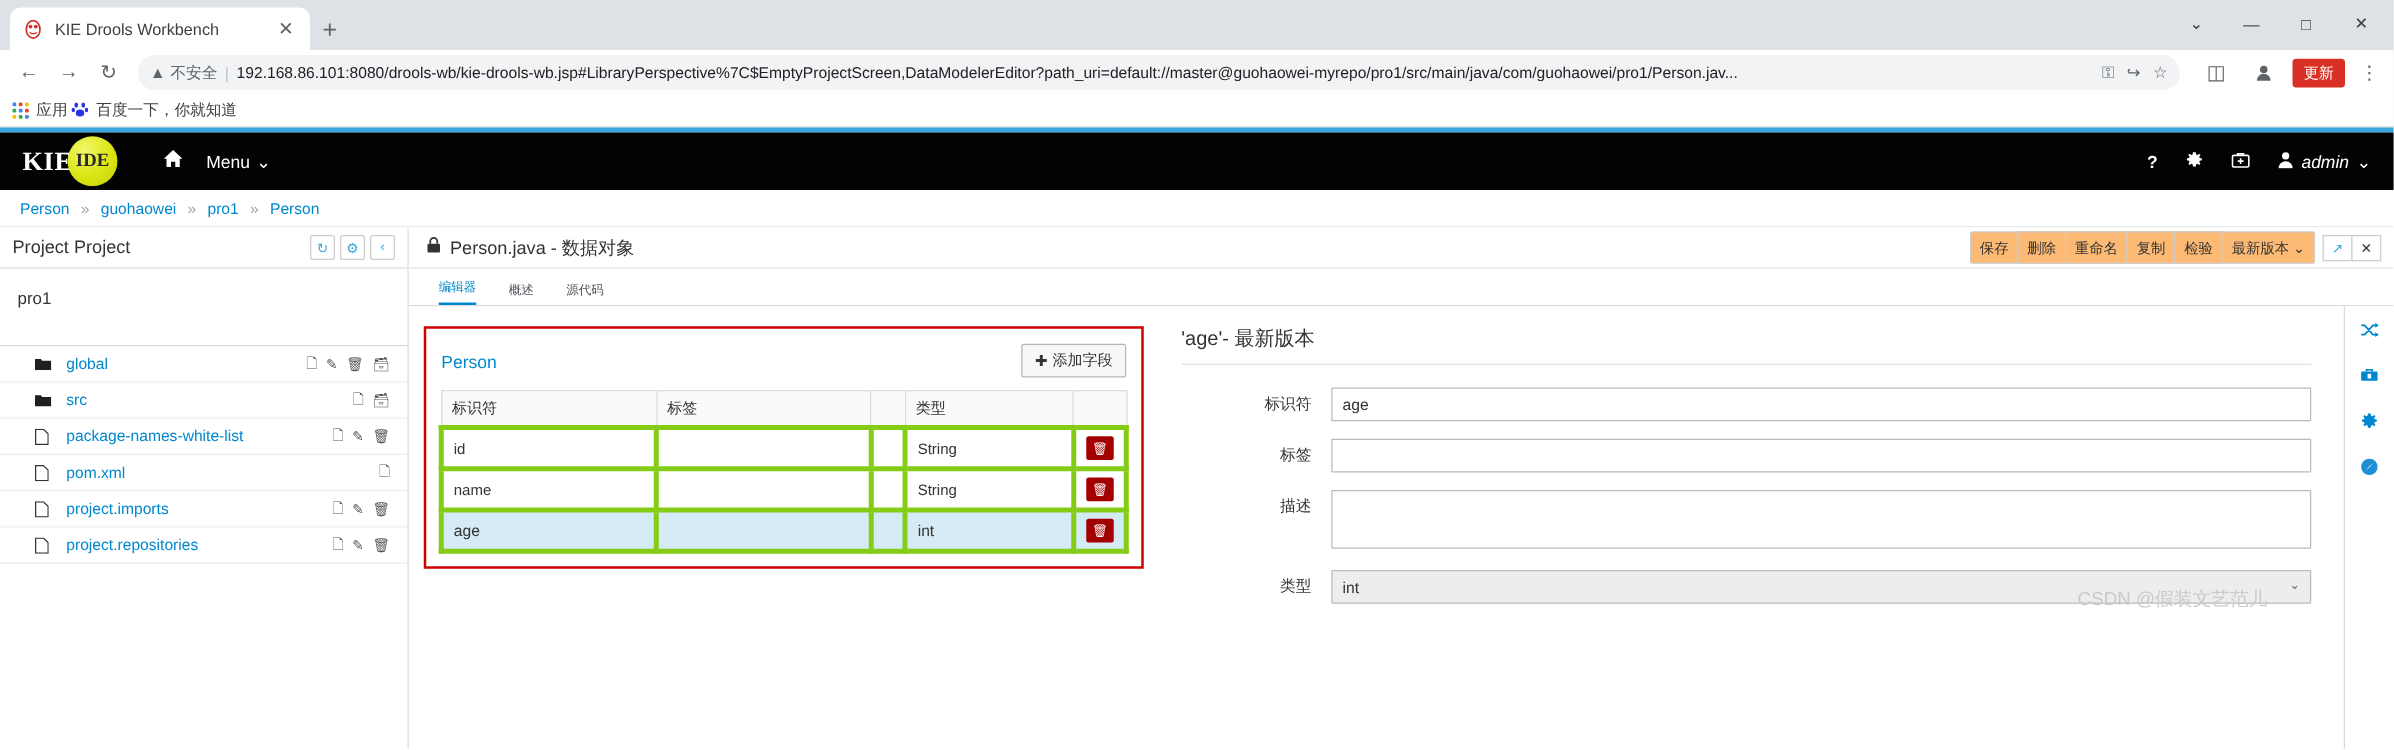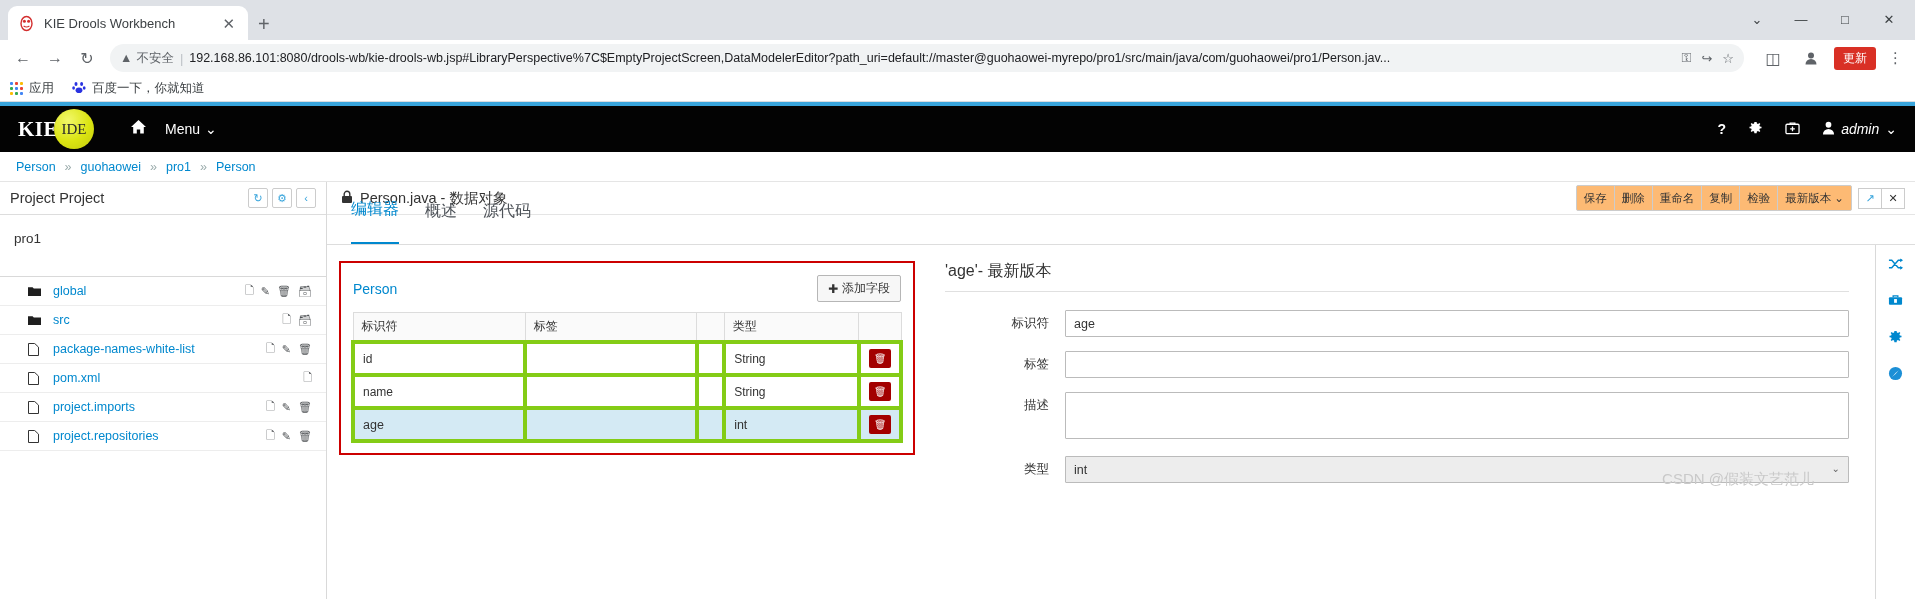--- a/index.html
+++ b/index.html
@@ -36,38 +36,38 @@
   }
   .omni-warn { display:flex; align-items:center; gap:4px; color:#5f6368; font-size:12.5px; white-space:nowrap; }
   .omni-sep { color:#bdc1c6; }
   .omni-url { flex:1; white-space:nowrap; overflow:hidden; text-overflow:ellipsis;
       font-size:12.5px; color:#202124; }
   .omni-icons { display:flex; align-items:center; gap:10px; color:#5f6368; font-size:13px; }
   .nav-right { display:flex; align-items:center; gap:8px; padding-left:6px; }
   .update-btn { background:#d93025; color:#fff; font-size:12px; border-radius:3px; padding:3px 9px; }
   .kebab { color:#5f6368; font-size:15px; letter-spacing:0; padding:0 4px; }
 
-  .bookmarks { height:26px; background:#fff; display:flex; align-items:center; padding:0 10px; gap:18px;
+  .bookmarks { height:26px; background:#fff; display:flex; align-items:center; padding:0 10px; gap:3px;
       border-bottom:1px solid #dadce0; font-size:12.5px; color:#3c4043; }
   .bm { display:flex; align-items:center; gap:6px; white-space:nowrap; }
   .apps-grid { display:grid; grid-template-columns:repeat(3,3px); grid-gap:2px; }
   .apps-grid i { width:3px; height:3px; display:block; border-radius:1px; }
 
   
   .kie-top-accent { height:4px; background:#39a5dc; }
   .kie-header {
     height:46px; background:#030303; display:flex; align-items:center; padding:0 18px; color:#fff;
   }
   .kie-logo { display:flex; align-items:center; gap:0; margin-right:28px; }
   .kie-logo .kie-word { font-size:21px; font-weight:bold; letter-spacing:0.5px; color:#fff;
       font-family:"Liberation Serif", serif; }
   .kie-ide-circle {
     width:40px; height:40px; border-radius:50%; background:#dbe412;
     display:flex; align-items:center; justify-content:center; margin-left:-4px;
-    font-size:15px; font-weight:normal; color:#2a2a2a; font-family:"Liberation Serif", serif;
+    font-size:15px; font-weight:bold; color:#2a2a2a; font-family:"Liberation Serif", serif;
     background-image:radial-gradient(circle at 35% 28%, #f2f86a 0%, #dbe412 55%, #c3cb0c 100%);
   }
   .kie-home { font-size:16px; margin:0 18px 0 8px; color:#fff; }
   .kie-menu { font-size:14px; color:#fff; display:flex; align-items:center; gap:5px; }
   .kie-spacer { flex:1; }
   .kie-right { display:flex; align-items:center; gap:22px; font-size:14px; color:#fff; }
   .kie-user { display:flex; align-items:center; gap:6px;font-style:italic; }
 
   .breadcrumb { height:30px; display:flex; align-items:center; gap:9px; padding:0 16px;
       font-size:12.5px; background:#fff; border-bottom:1px solid #e5e5e5; }
@@ -101,21 +101,21 @@
   .tb-btn { height:21px; padding:12px 7px; border:1px solid #ccc; background:#fdba74; font-size:11.5px;
       color:#333; display:flex; align-items:center; margin-left:-1px; gap:3px; }
   .btn-group .tb-btn:first-child { margin-left:0; border-radius:2px 0 0 2px; }
   .btn-group .tb-btn:last-child { border-radius:0 2px 2px 0; }
   .tb-gap { width:7px; }
   .tb-icon-btn { height:21px; width:24px; border:1px solid #ccc; background:#fff;
       display:flex; align-items:center; justify-content:center; font-size:11px; color:#39a5dc; margin-left:-1px; }
 
   .ed-tabs { height:30px; display:flex; align-items:flex-end; padding:0 0 0 24px;
       border-bottom:1px solid #ddd; gap:26px; }
-  .ed-tab { font-size:16px; color:#4d5258; padding-bottom:22px; }
+  .ed-tab { font-size:10px; color:#4d5258; padding-bottom:5px; }
   .ed-tab.active { color:#0088ce; border-bottom:2px solid #0088ce; }
 
   .ed-body { flex:1; display:flex; min-width:0; }
   .pane-left { width:600px; padding:16px 12px 0 12px; flex:0 0 600px; }
   .do-card { border:2px solid #cc0000; background:#fff; padding:10px 10px 10px; }
   .do-card-head { display:flex; align-items:center; padding:2px 2px 10px; }
   .do-card-title { flex:1; color:#0088ce; font-size:14px; }
   .add-field-btn { border:1px solid #b6b6b6; background:#f7f7f7; font-size:12px; padding:4px 10px;
       border-radius:2px; color:#333; display:flex; align-items:center; gap:4px; }
   table.do-table { width:100%; border-collapse:collapse; font-size:12px; }

